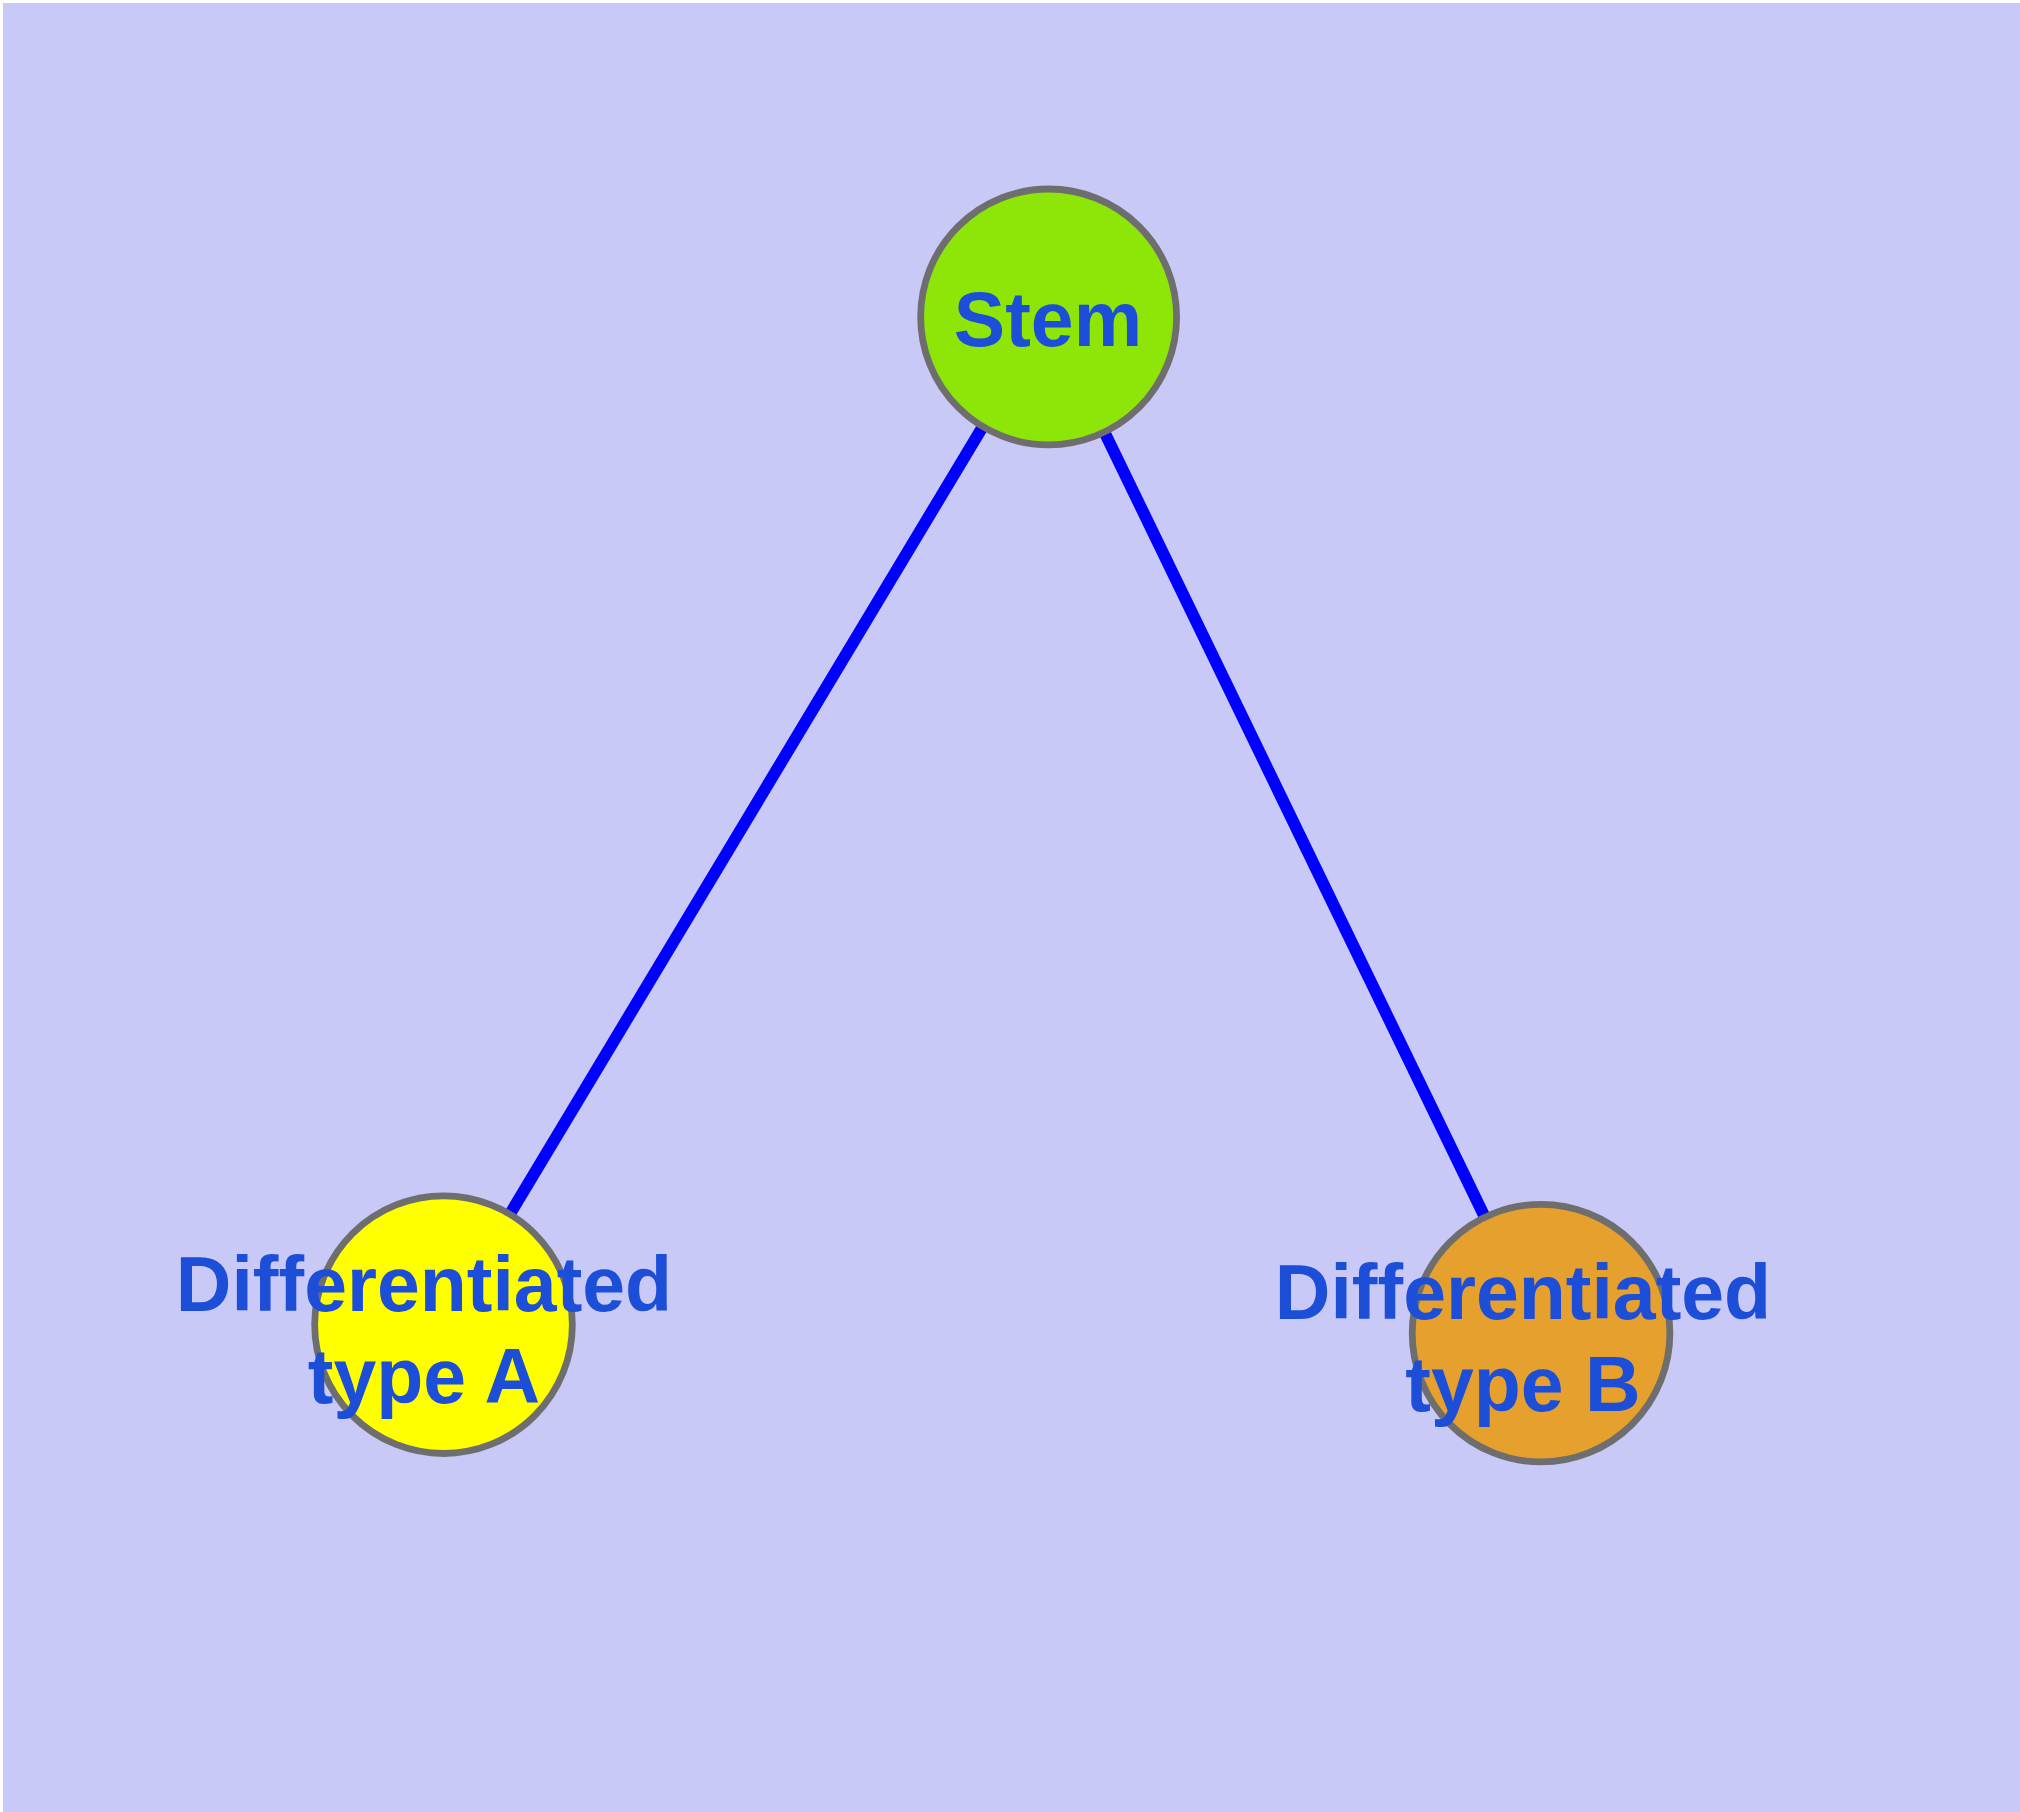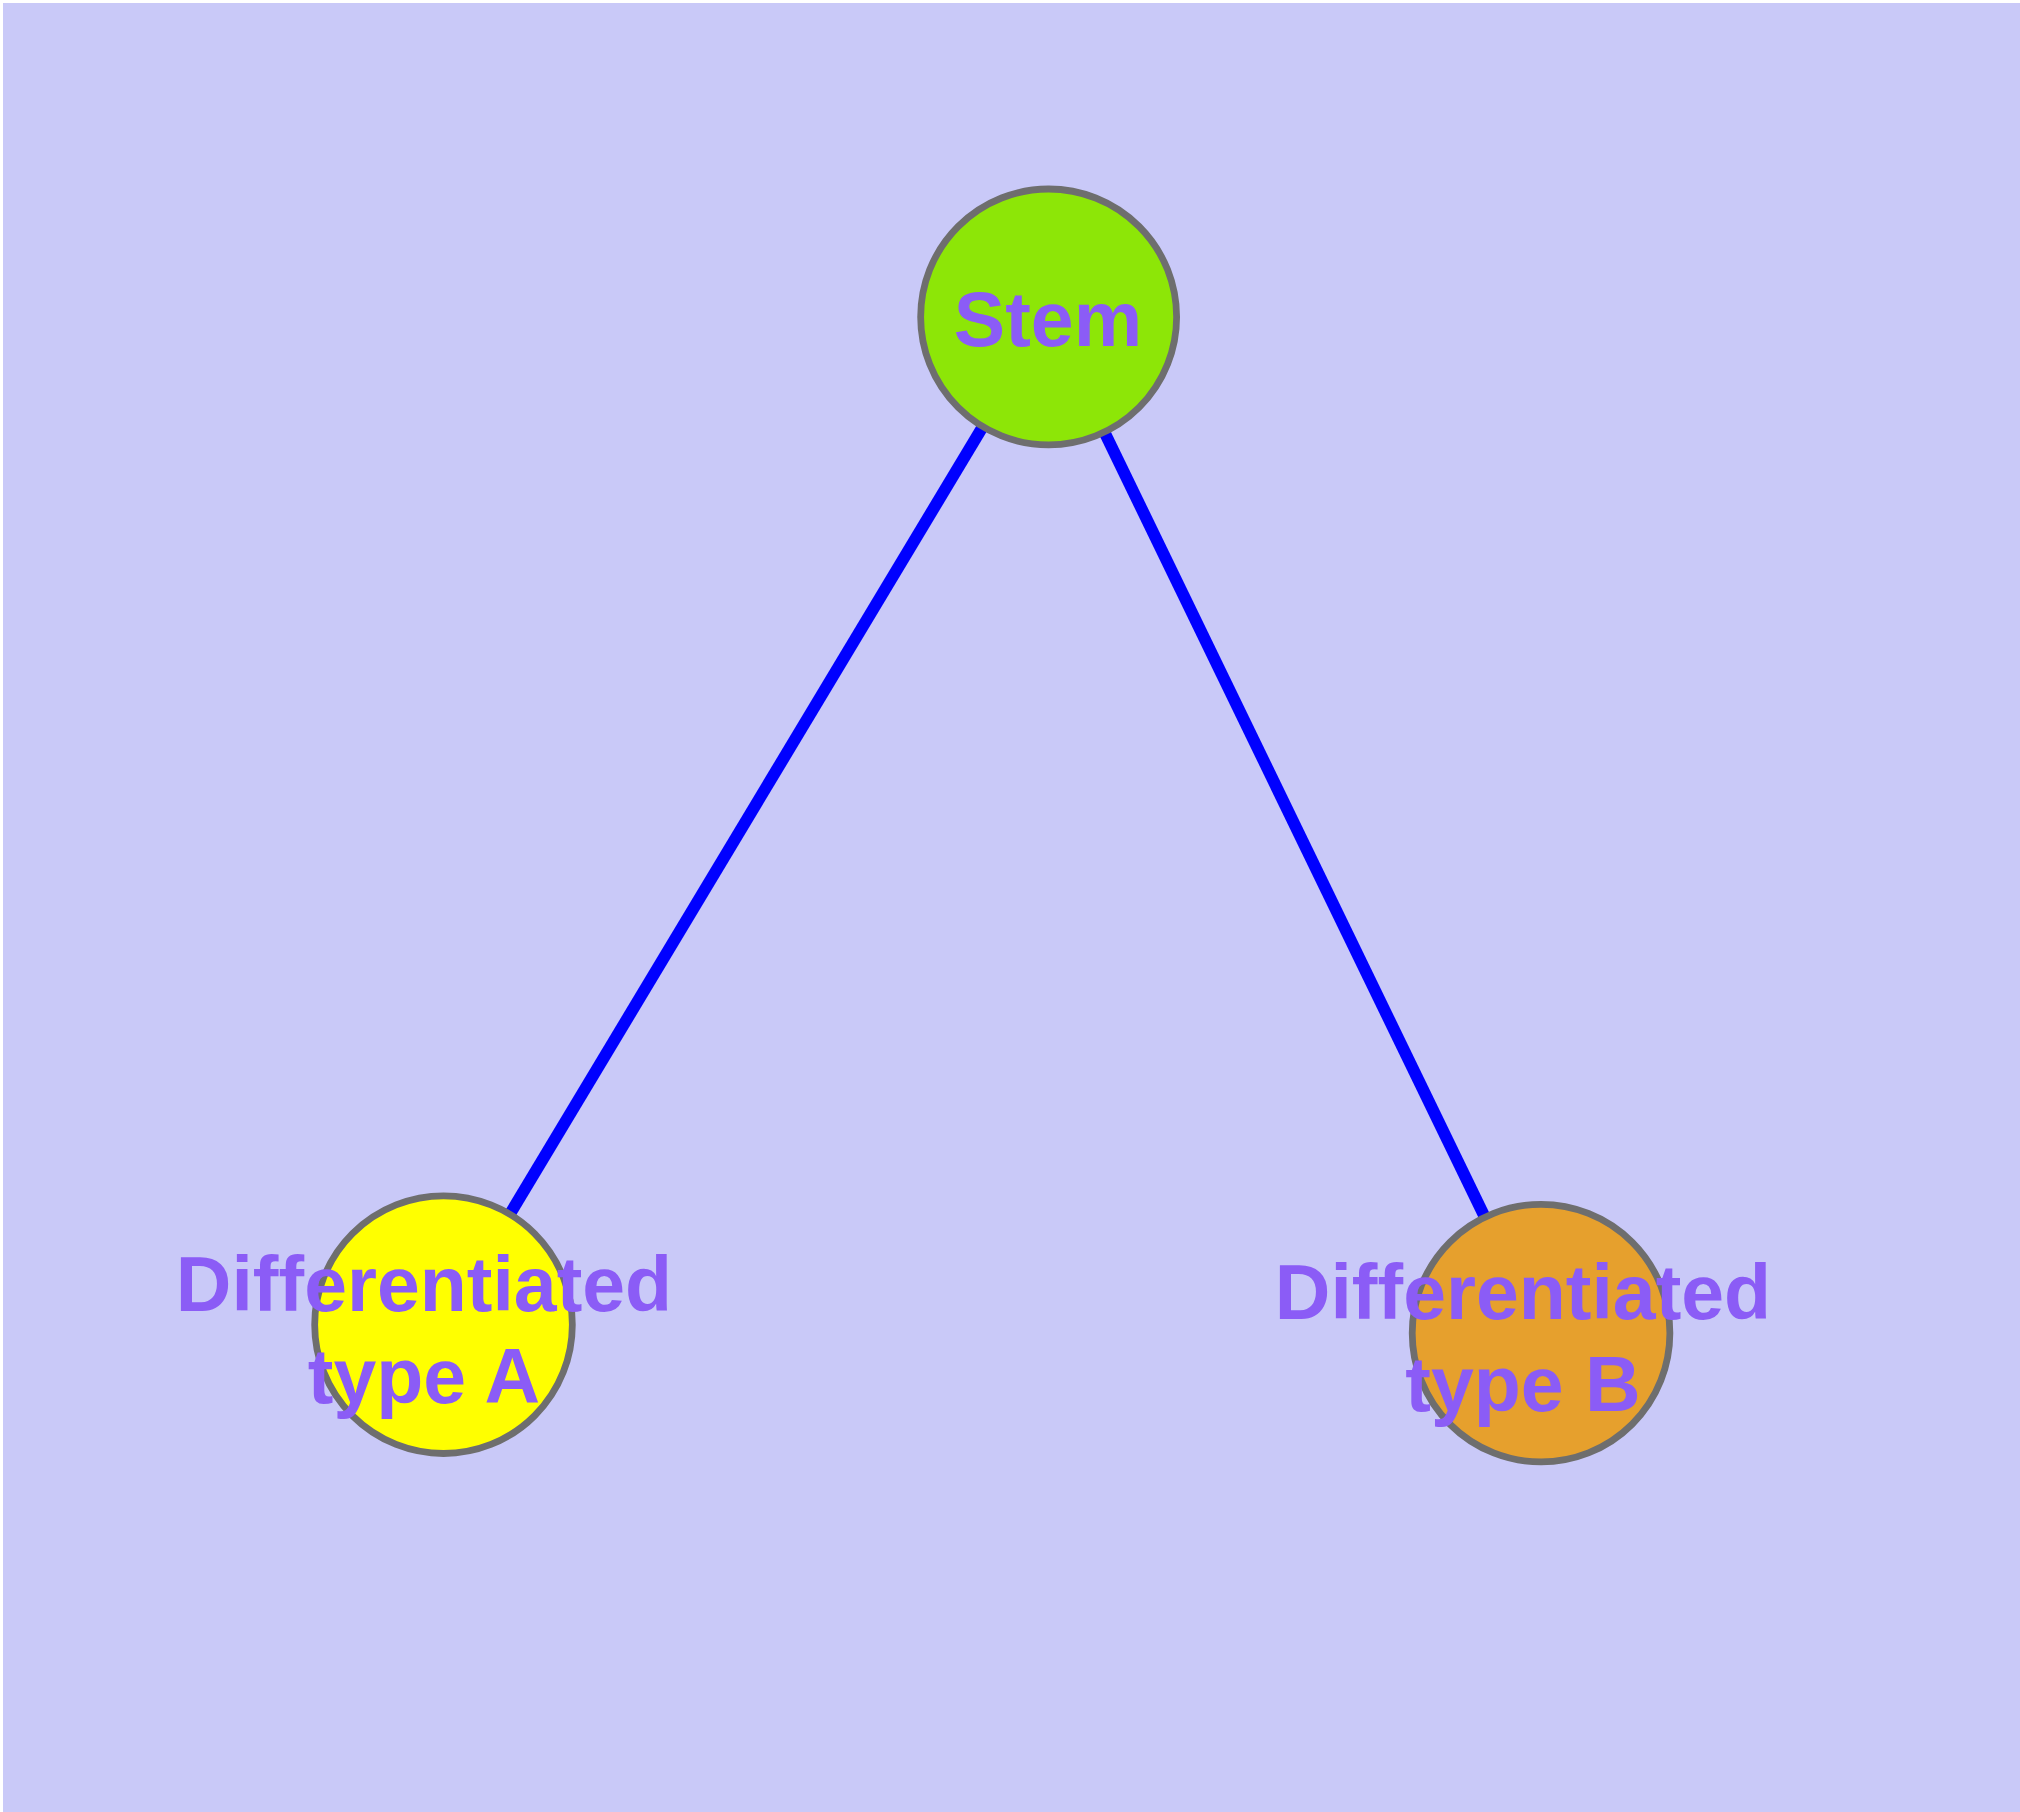--- a/index.html
+++ b/index.html
@@ -30,21 +30,21 @@
     top: 0;
     width: 2021px;
     height: 1812px;
   }
   .node-label {
     position: absolute;
     transform: translate(-50%, -50%);
     font-weight: bold;
     font-size: 77px;
     line-height: 1.2;
-    color: #8b5cf6;
+    color: #1d4ed8;
     text-align: center;
     white-space: pre-line;
     letter-spacing: 0px;
   }
 </style>
 </head>
 <body>
 
 <div class="canvas">
   <div class="board" style="background: rgb(201, 201, 248);"></div>

